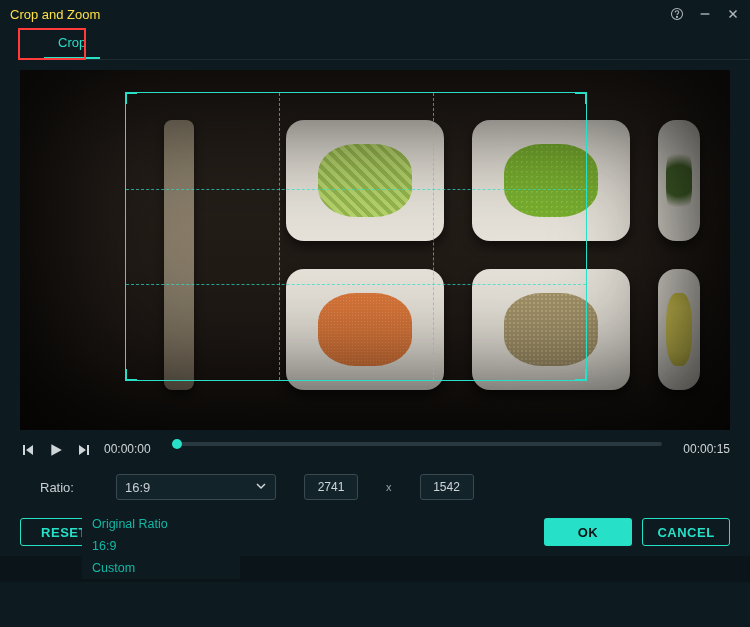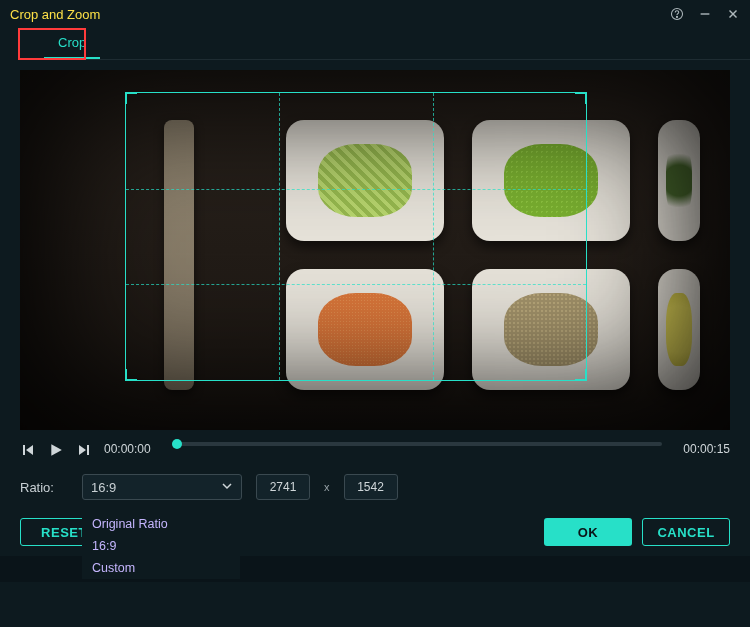--- a/index.html
+++ b/index.html
@@ -150,23 +150,24 @@
     top: -3px;
     width: 10px;
     height: 10px;
     border-radius: 50%;
     background: #27e0c8;
   }
 
   .ratio-row {
     display: flex;
     align-items: center;
-    gap: 14px;
+    gap: 28px;
     padding: 8px 20px;
     font-size: 13px;
+    margin-left: 20px;
   }
   .ratio-label { min-width: 48px; }
   .dropdown-closed {
     width: 160px;
     height: 26px;
     border: 1px solid #3a4950;
     border-radius: 3px;
     display: flex;
     align-items: center;
     justify-content: space-between;
@@ -220,21 +221,21 @@
     left: 82px;
     top: 513px;
     width: 158px;
     background: #0d1a1f;
     z-index: 10;
     font-size: 12.5px;
   }
   .dropdown-item {
     padding: 4px 10px;
     cursor: pointer;
-    color:#c4b5fd;
+    color:#14b8a6;
   }
   .dropdown-item.hovered {
     background: #2c4047;
   }
 </style>
 </head>
 <body>
 
 <div class="titlebar">
   <div class="titlebar-title">Crop and Zoom</div>

